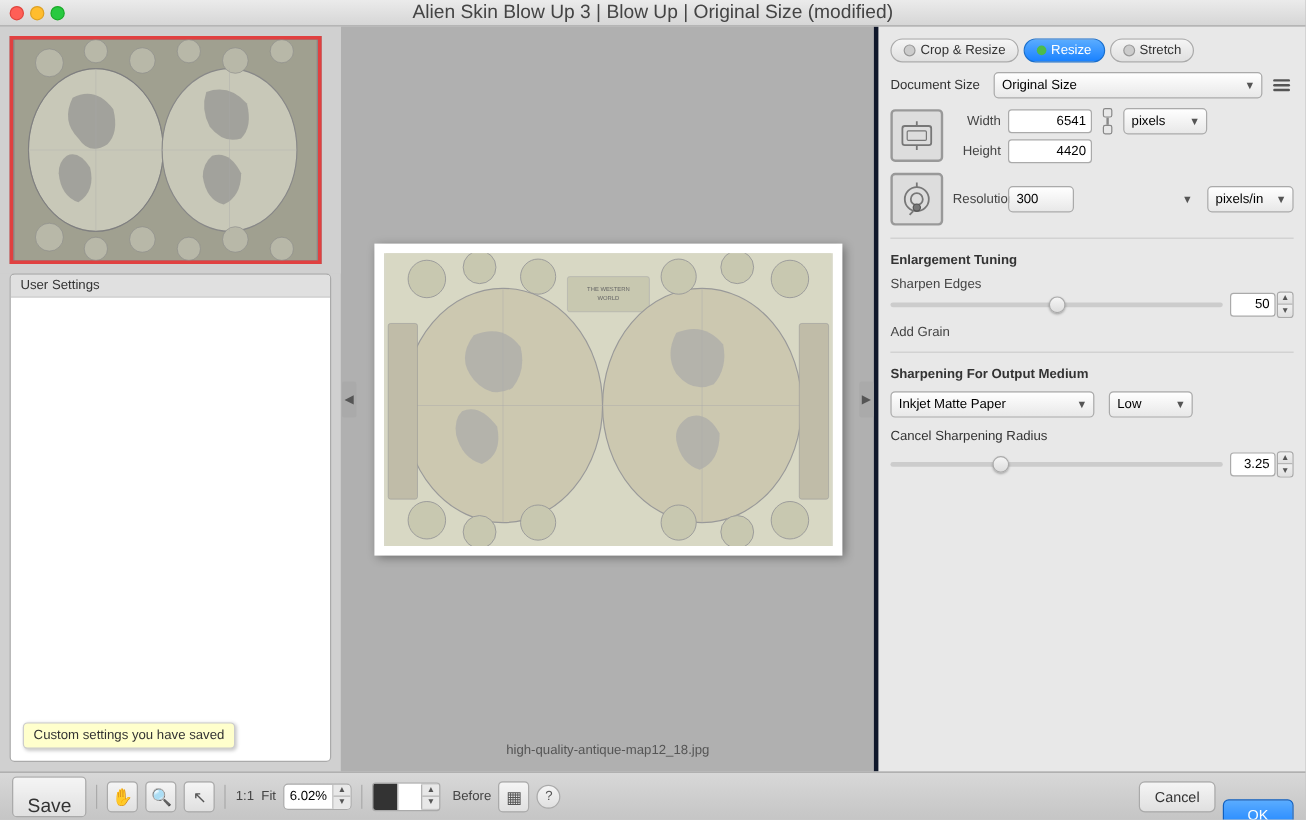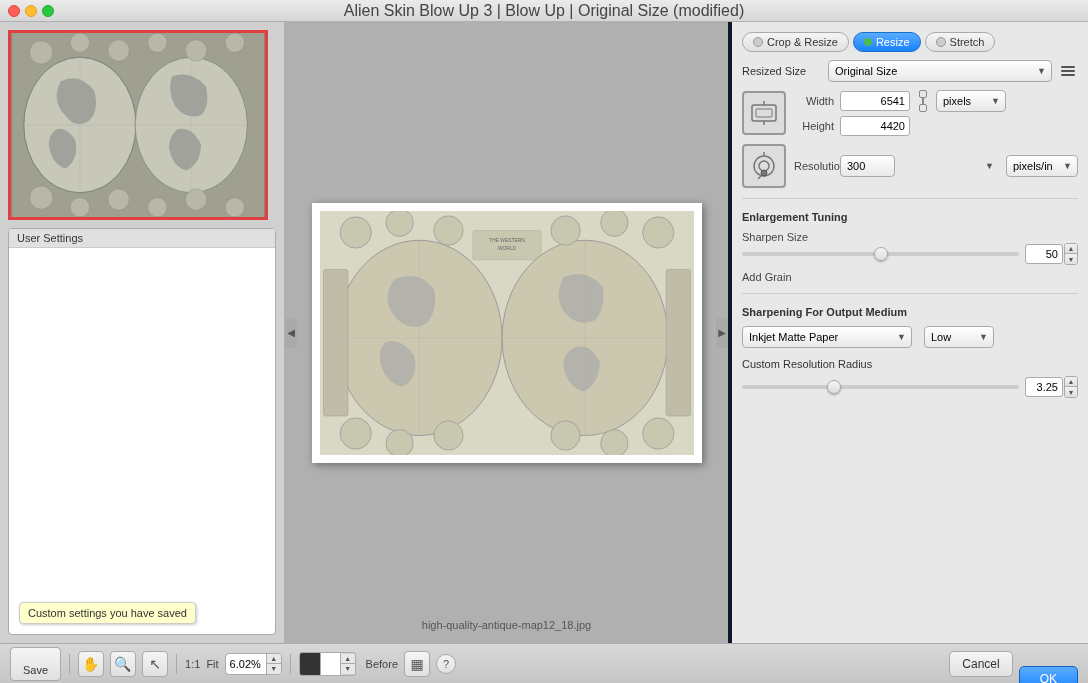--- a/index.html
+++ b/index.html
@@ -424,21 +424,21 @@
       padding: 0 10px;
       gap: 6px;
       flex-shrink: 0;
     }
     .toolbar-btn {
       height: 24px;
       padding: 16px 12px;
       border-radius: 4px;
       border: 1px solid #aaa;
       background: linear-gradient(to bottom, #f5f5f5, #e0e0e0);
-      font-size: 11px;
+      font-size: 16px;
       cursor: pointer;
       color: #333;
     }
     .toolbar-icon-btn {
       width: 26px; height: 26px;
       border-radius: 4px;
       border: 1px solid #aaa;
       background: linear-gradient(to bottom, #f5f5f5, #e0e0e0);
       display: flex;
       align-items: center;
@@ -459,21 +459,21 @@
       height: 22px;
       border: 1px solid #aaa;
       border-radius: 4px;
       background: white;
       overflow: hidden;
     }
     .zoom-val {
       padding: 0 4px;
       font-size: 11px;
       min-width: 40px;
-      text-align: left;
+      text-align: center;
     }
     .zoom-stepper {
       display: flex;
       flex-direction: column;
       border-left: 1px solid #aaa;
     }
     .zoom-stepper button {
       height: 10px;
       width: 14px;
       background: #e8e8e8;
@@ -680,21 +680,21 @@
         <span class="dot"></span>
         <span>Resize</span>
       </button>
       <button class="mode-btn">
         <span class="mode-radio"></span>
         <span>Stretch</span>
       </button>
     </div>
 
     <div class="section-row">
-      <span class="section-label">Resized Size</span>
+      <span class="section-label">Document Size</span>
       <div class="select-wrapper">
         <select>
           <option>Original Size</option>
           <option>Custom</option>
           <option>Letter</option>
           <option>A4</option>
         </select>
         <span class="select-arrow">▼</span>
       </div>
       <div class="menu-icon">
@@ -772,21 +772,21 @@
       </div>
     </div>
 
 
     <hr class="divider">
 
     <div>
       <div class="section-title">Enlargement Tuning</div>
 
       <div class="slider-row" style="margin-top:6px;">
-        <span class="slider-label">Sharpen Size</span>
+        <span class="slider-label">Sharpen Edges</span>
       </div>
       <div class="slider-row">
         <input type="range" min="0" max="100" value="50" style="flex: 1 1 0%;">
         <div class="slider-value-wrap">
           <input class="slider-value-input" type="text" value="50" style="">
           <div class="stepper">
             <button class="stepper-up">▲</button>
             <button class="stepper-down">▼</button>
           </div>
         </div>
@@ -817,21 +817,21 @@
             <option>Medium</option>
             <option>High</option>
             <option>None</option>
           </select>
           <span class="select-arrow">▼</span>
         </div>
       </div>
     </div>
 
     <div>
-      <div class="section-title" style="font-weight:normal;">Custom Resolution Radius</div>
+      <div class="section-title" style="font-weight:normal;">Cancel Sharpening Radius</div>
       <div class="slider-row" style="margin-top:4px;">
         <input type="range" min="0" max="10" step="0.25" value="3.25" style="flex: 1 1 0%;">
         <div class="slider-value-wrap">
           <input class="slider-value-input" type="text" value="3.25" style="">
           <div class="stepper">
             <button class="stepper-up">▲</button>
             <button class="stepper-down">▼</button>
           </div>
         </div>
       </div>

